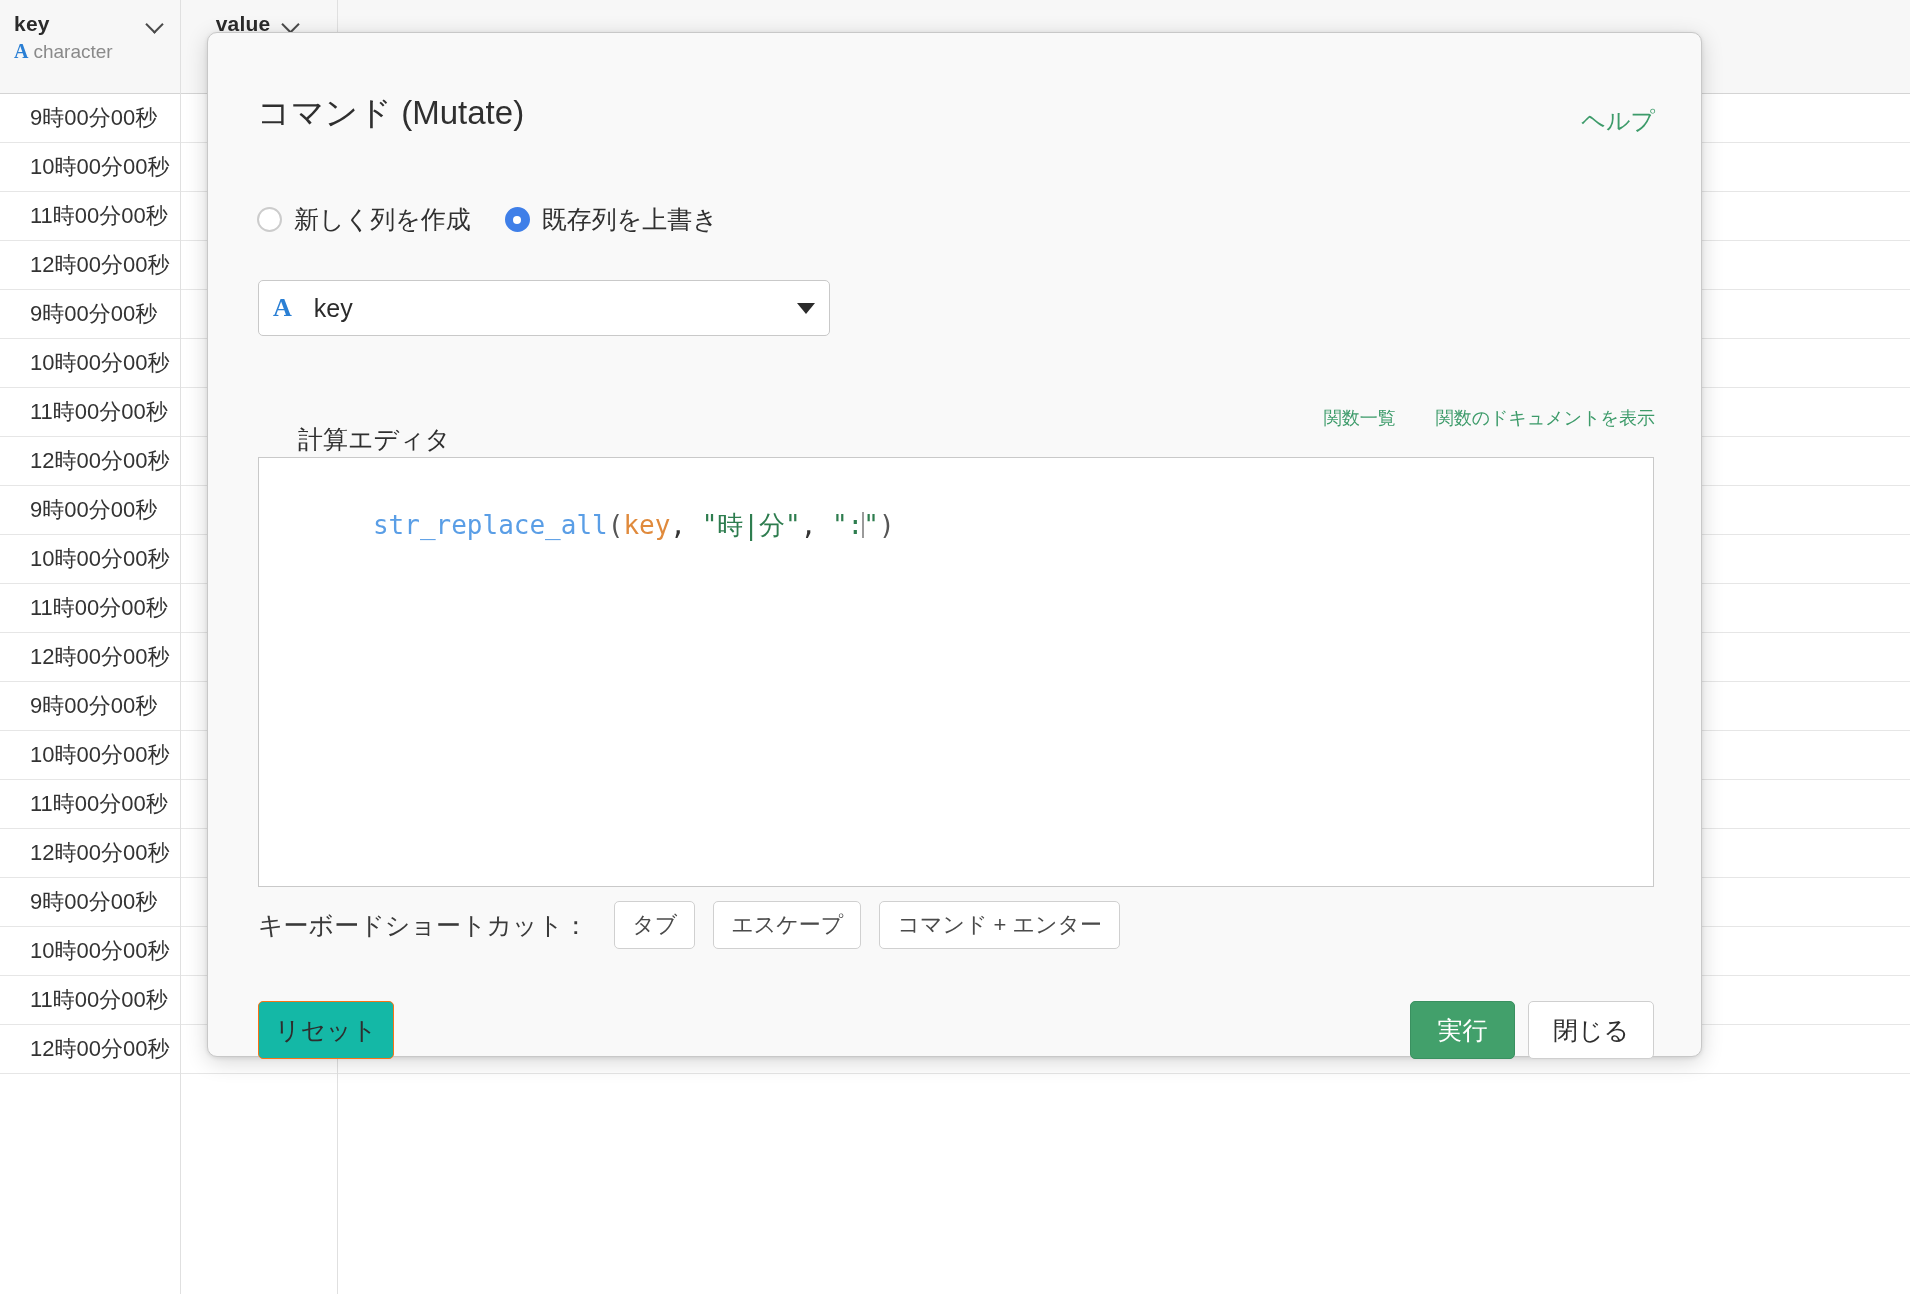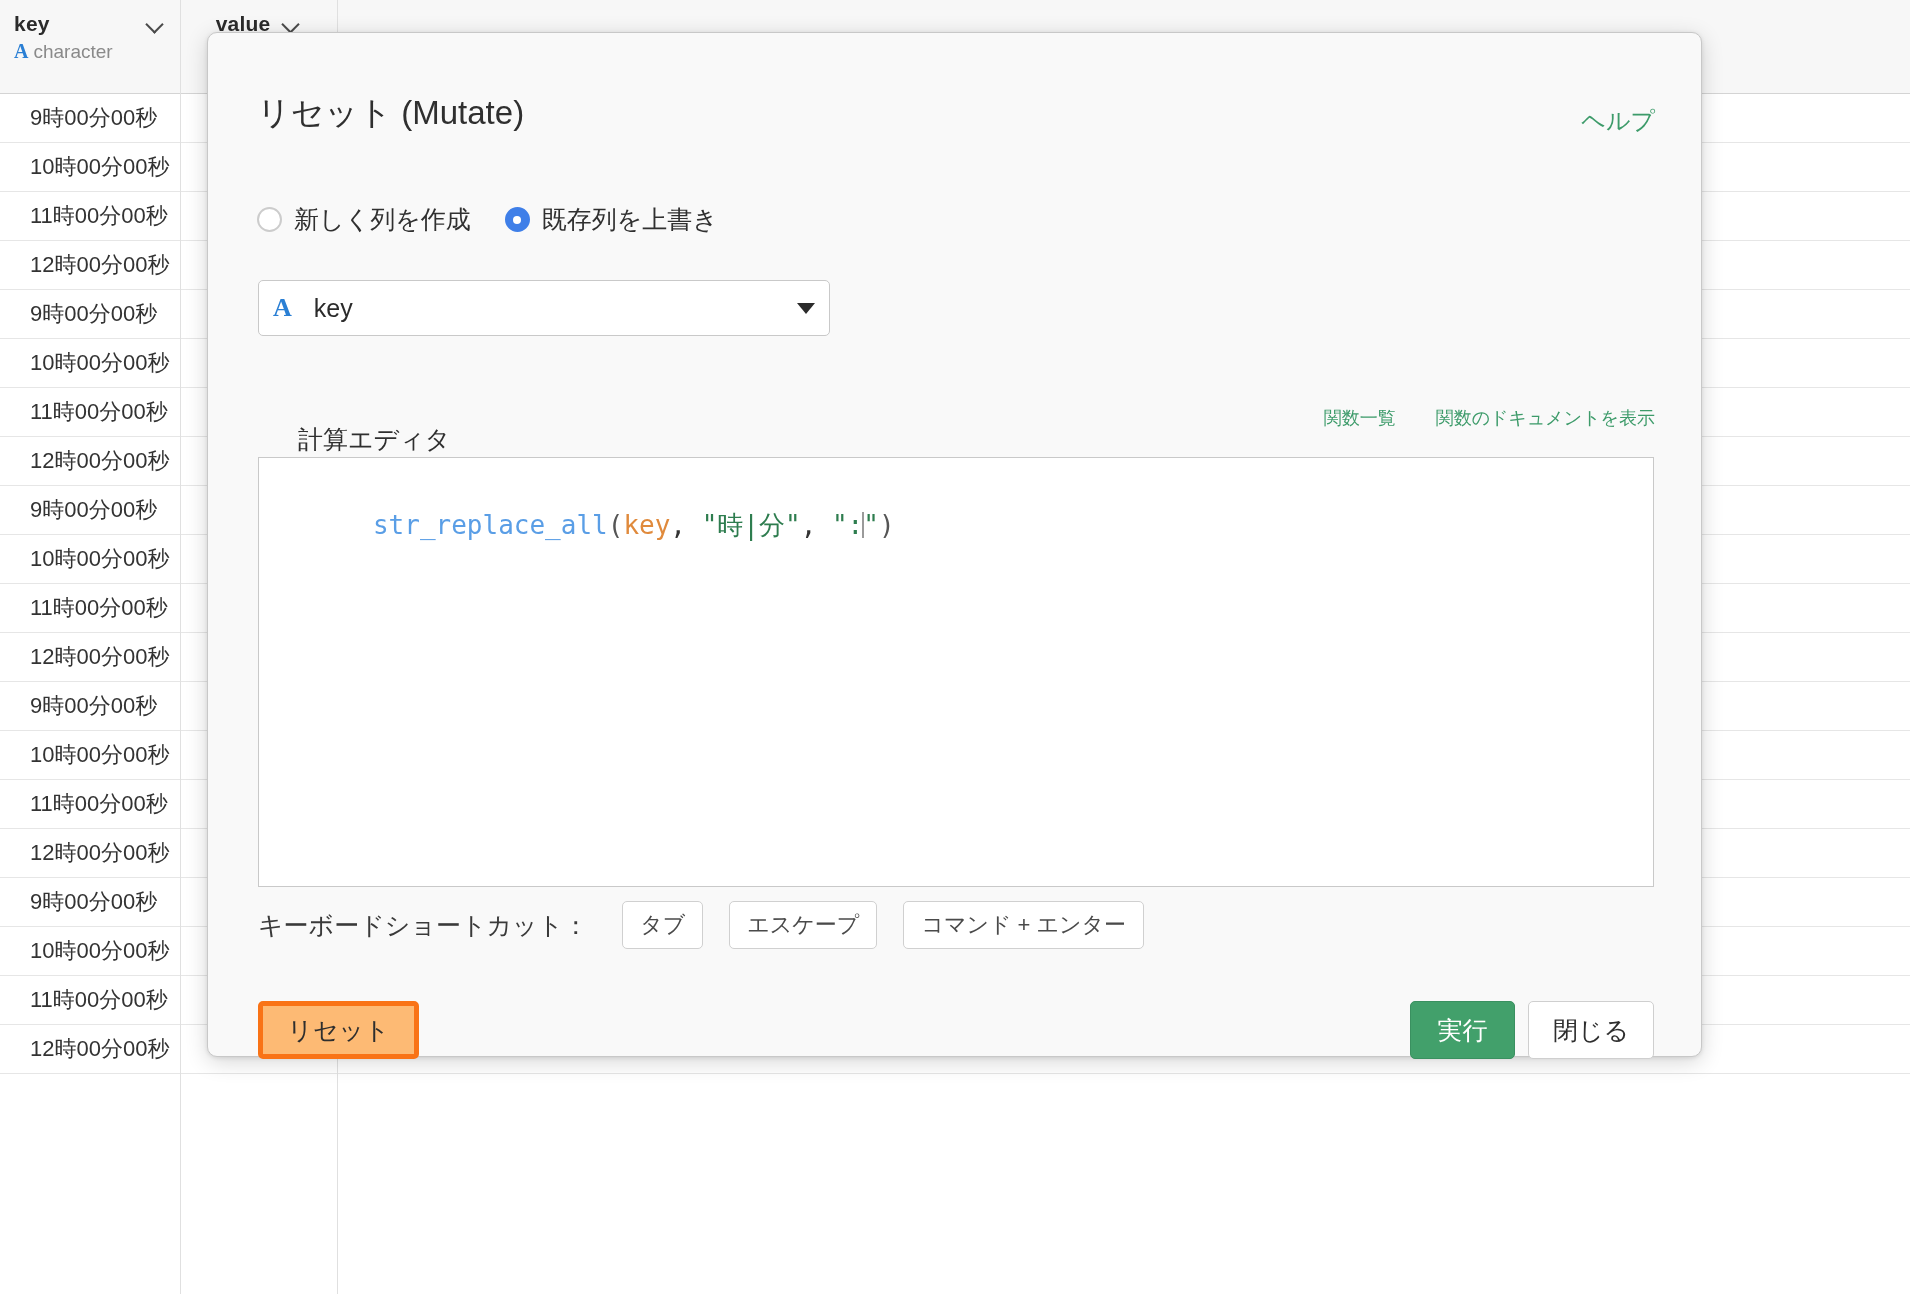--- a/index.html
+++ b/index.html
@@ -270,21 +270,21 @@
     width: 2px;
     height: 26px;
     background: #9a9a9a;
     vertical-align: -4px;
     margin: 0 -1px;
   }
 
   .shortcuts {
     position: absolute;
     left: 50px; top: 868px;
-    display: flex; align-items: center; gap: 26px;
+    display: flex; align-items: center; gap: 18px;
   }
   .sc-label { font-size: 25px; color: #3a3a3a; margin-right: 8px; }
   .sc-key {
     border: 1px solid #d0d0d0;
     border-radius: 5px;
     background: #ffffff;
     font-size: 22px;
     color: #4a4a4a;
     padding: 8px 17px;
     white-space: nowrap;
@@ -295,23 +295,23 @@
     position: absolute;
     box-sizing: border-box;
     border-radius: 5px;
     font-size: 25px;
     display: flex; align-items: center; justify-content: center;
     cursor: pointer;
     height: 58px;
   }
   .btn-reset {
     left: 50px; top: 968px;
-    width: 161px;
-    background: #fdba74;
-    border: 5px solid #f97316;
+    width: 136px;
+    background: #14b8a6;
+    border: 1px solid #f97316;
     color: #2e2e2e;
   }
   .btn-run {
     right: 186px; top: 968px;
     width: 105px;
     background: #42a06b;
     border: 1px solid #3a9060;
     color: #ffffff;
   }
   .btn-close {
@@ -430,21 +430,21 @@
       </div>
     </div>
 
   <div class="col-sep s1"></div>
   <div class="col-sep s2"></div>
 </div>
 
 <div id="dialog">
  <div class="dlg-inner">
 
-  <div class="dlg-title">リセット (Mutate)</div>
+  <div class="dlg-title">コマンド (Mutate)</div>
   <a class="help-link">ヘルプ</a>
 
   <div class="radio-row">
     <label class="radio-opt">
       <span class="radio-dot off"></span>
       <span class="radio-label">新しく列を作成</span>
     </label>
     <label class="radio-opt">
       <span class="radio-dot on"></span>
       <span class="radio-label">既存列を上書き</span>

